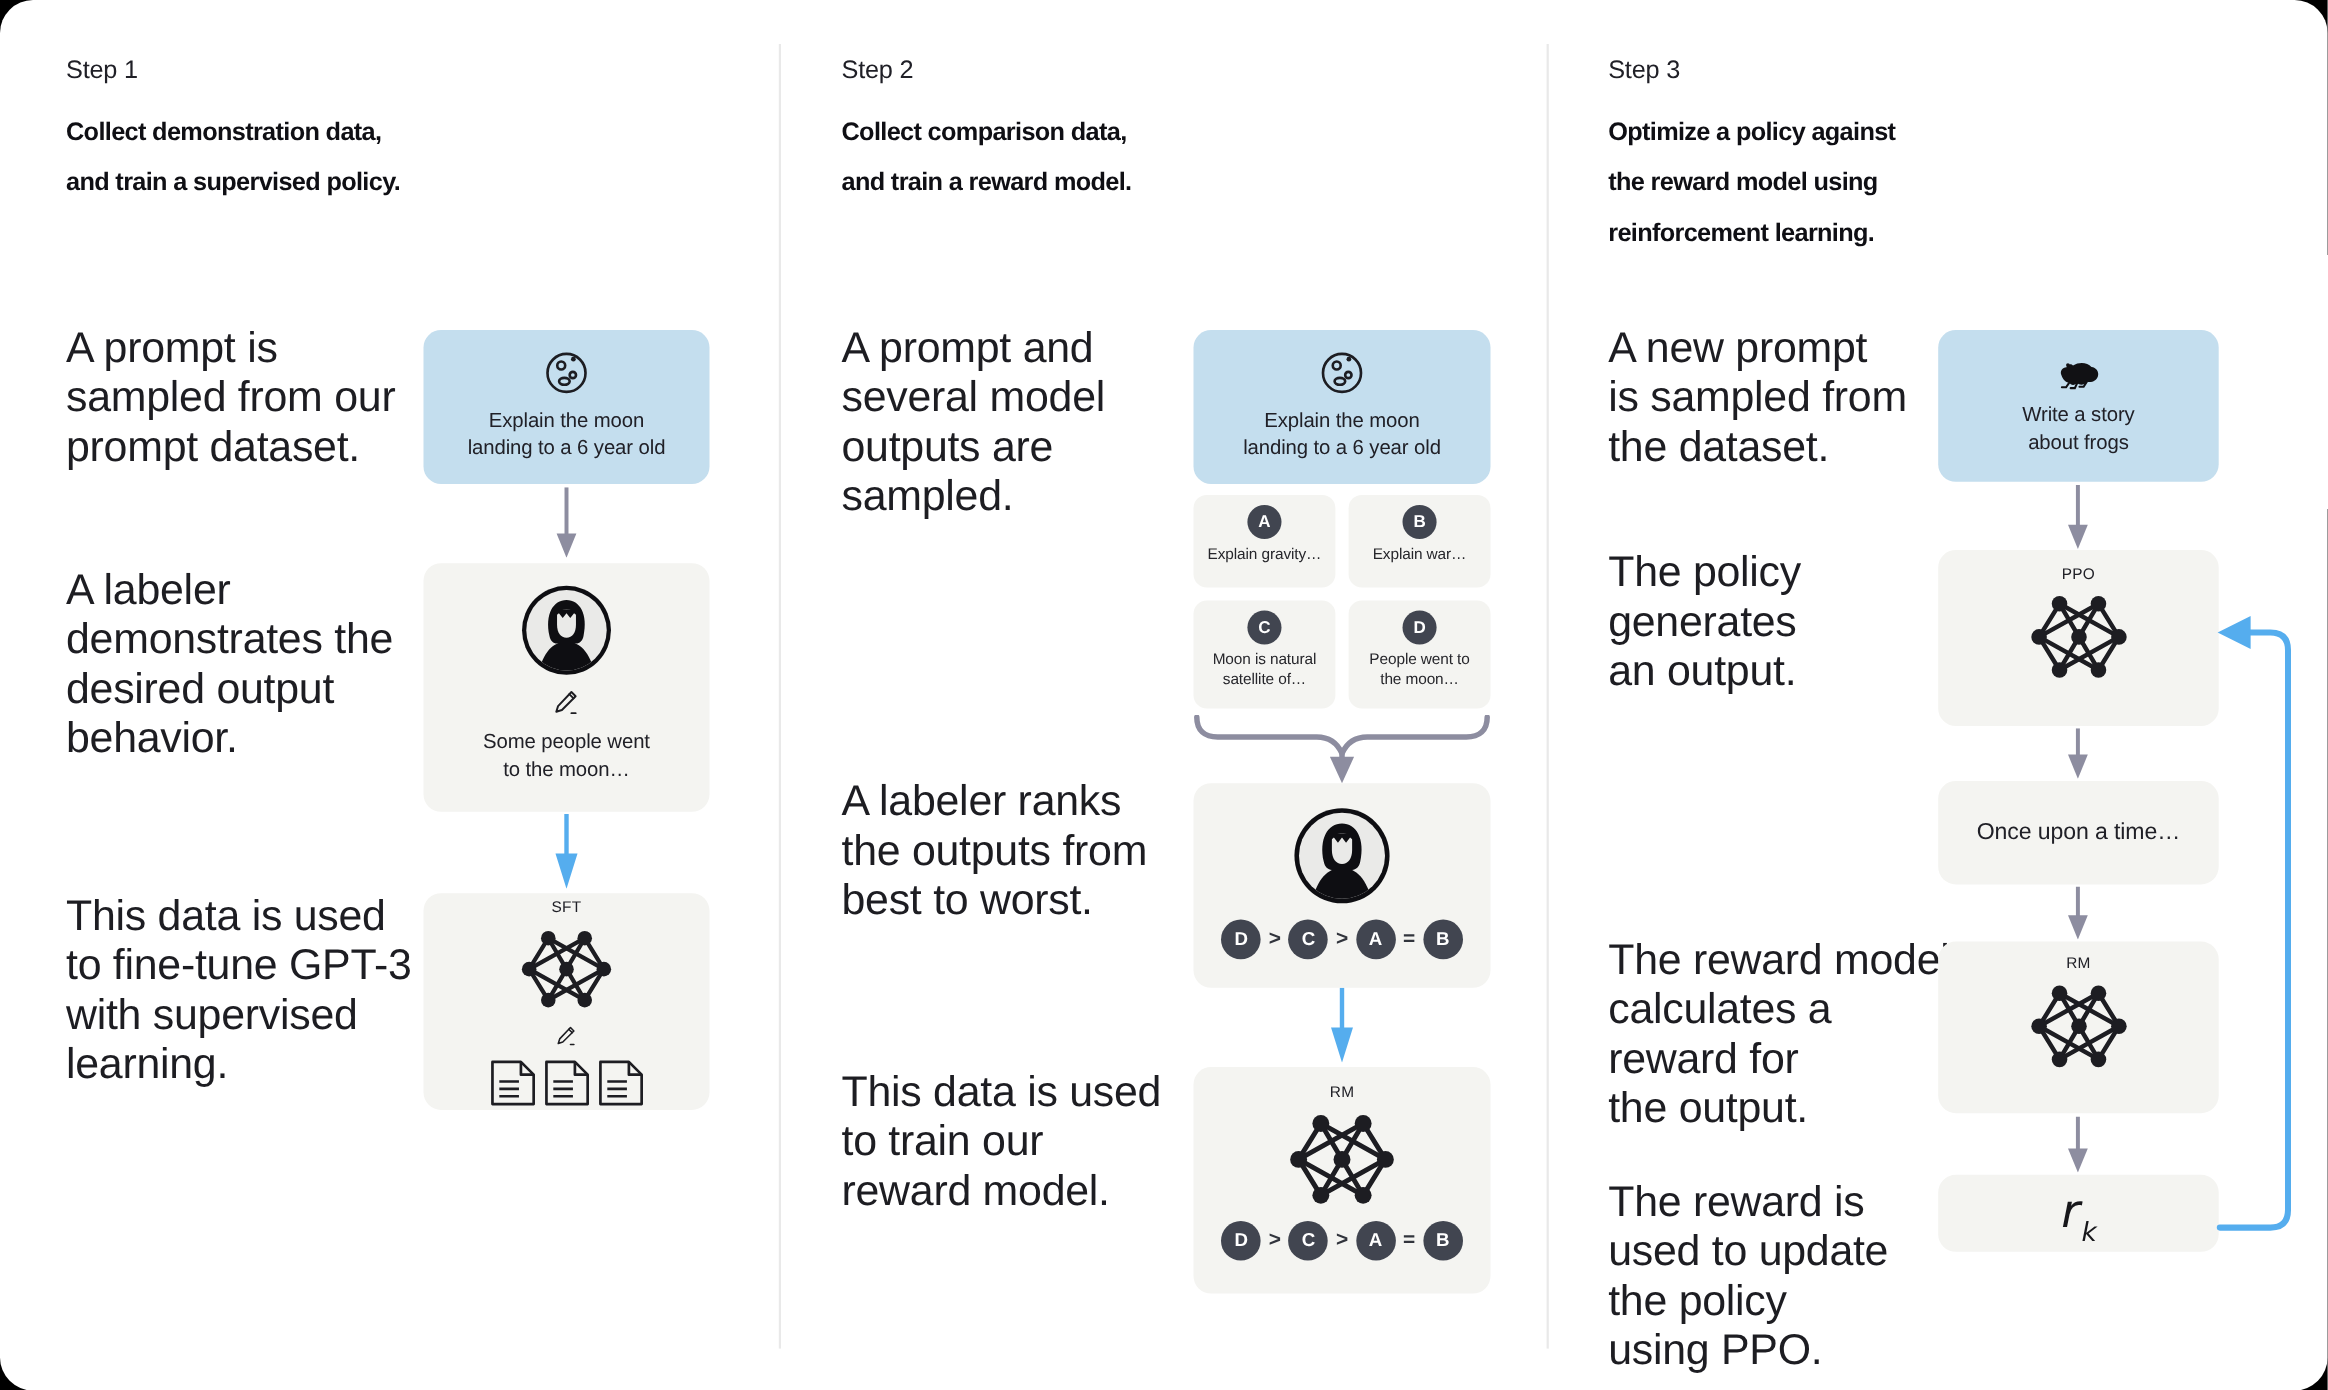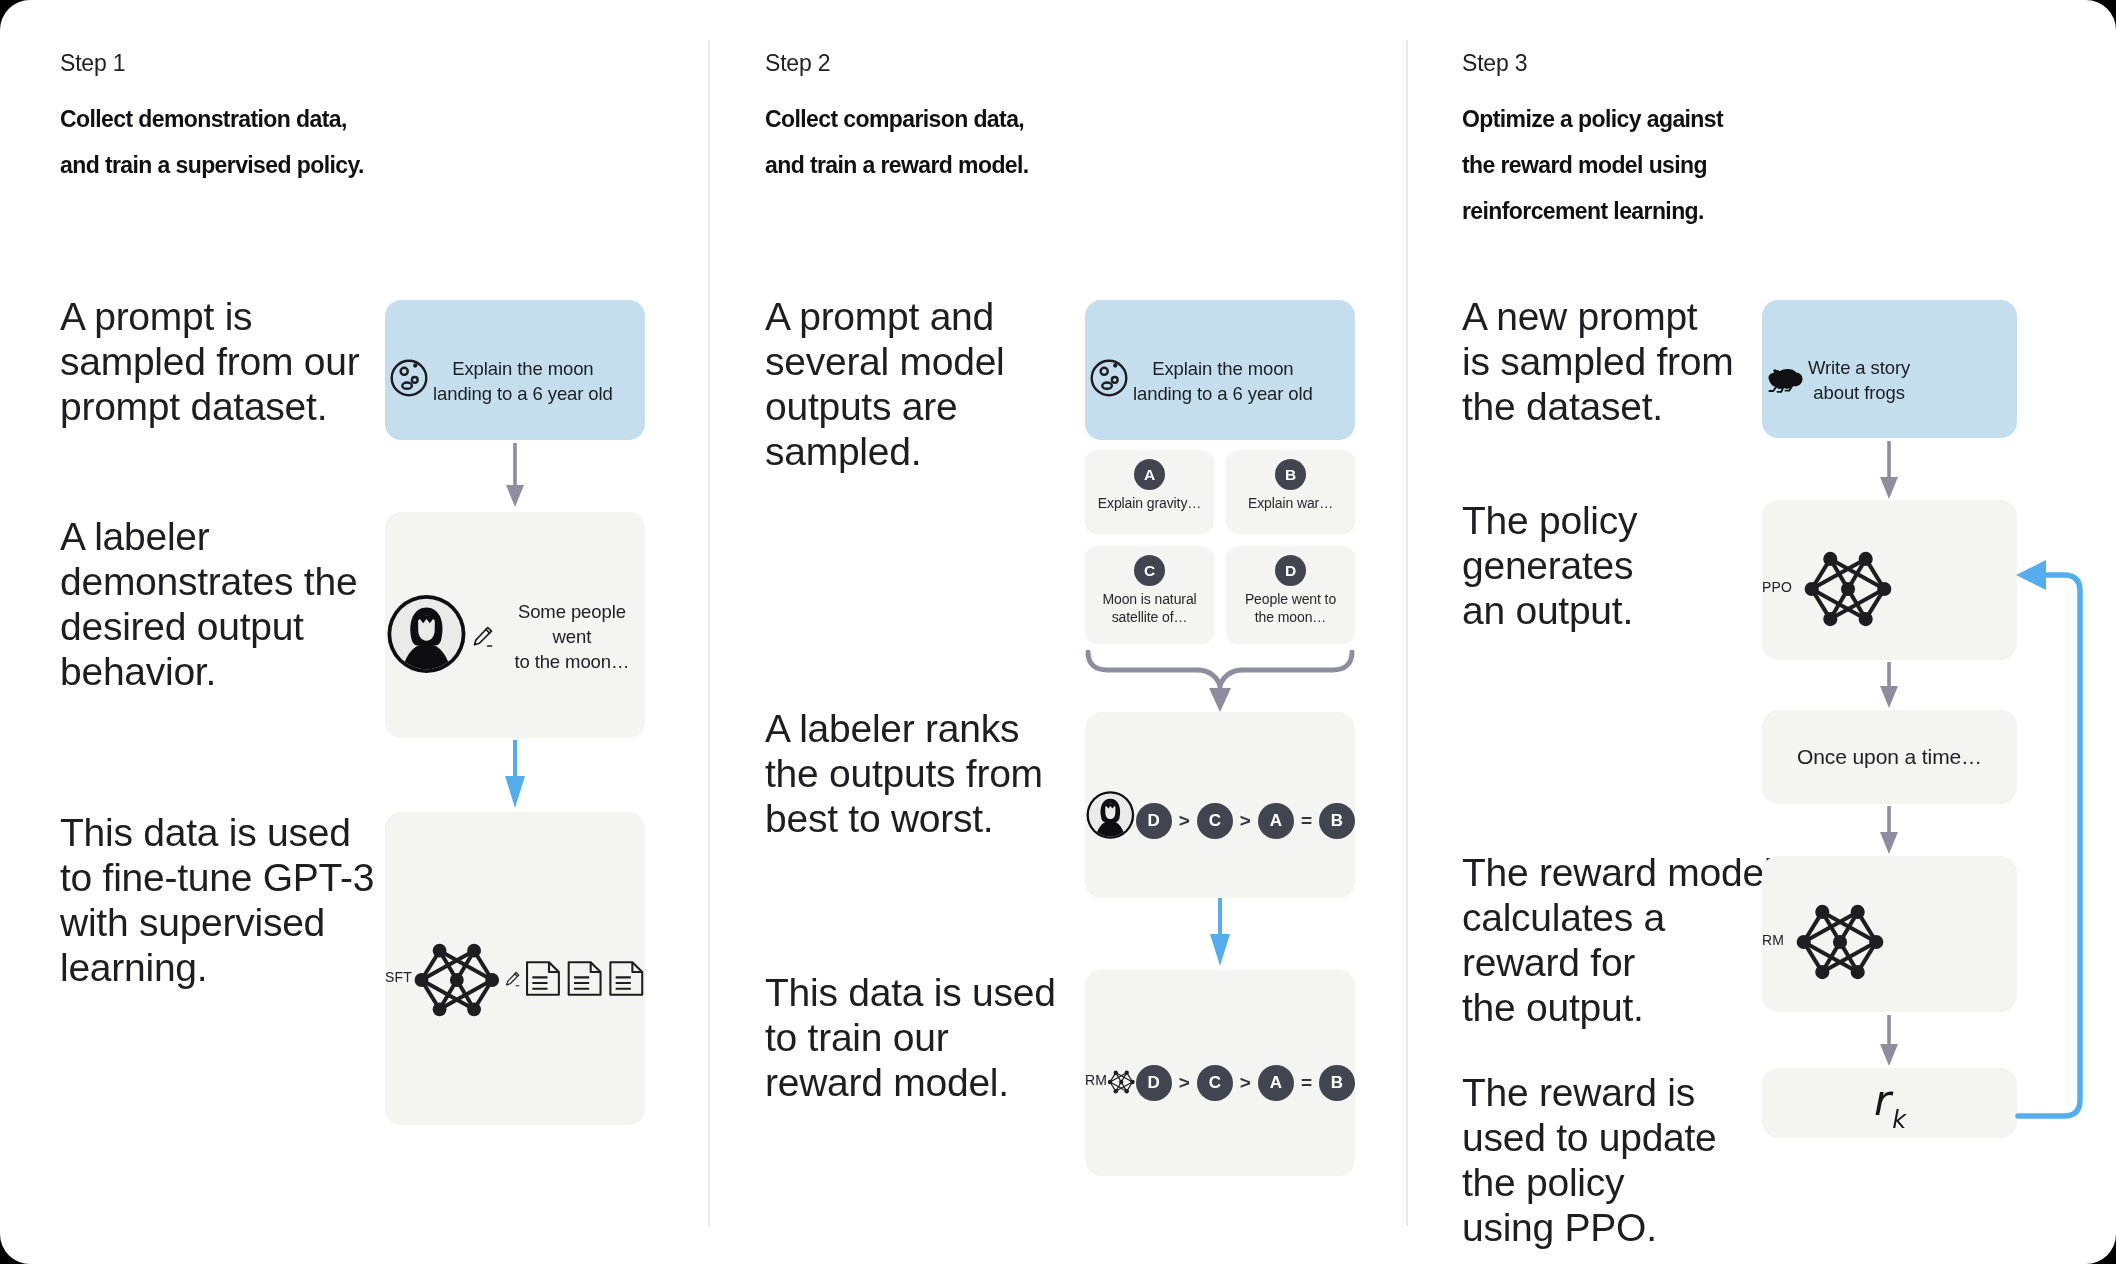--- a/index.html
+++ b/index.html
@@ -24,21 +24,21 @@
   .step-title{
     position:absolute;margin:0;font-size:23px;line-height:46px;font-weight:700;
     color:#0f0f14;letter-spacing:-0.6px;white-space:pre-line;
   }
   .para{
     position:absolute;margin:0;font-size:39px;line-height:45px;font-weight:400;
     color:#1d1d22;letter-spacing:-0.25px;white-space:pre-line;
   }
   .fbox{
     position:absolute;border-radius:16px;
-    display:flex;align-items:center;
+    display:flex;flex-direction:column;align-items:center;
     box-sizing:border-box;
   }
   .bluebox{background:#c4deee;}
   .graybox{background:#f4f4f1;}
   .boxtext{
     font-size:18.5px;line-height:25px;color:#202027;text-align:center;
     white-space:pre-line;letter-spacing:-0.1px;
   }
   .boxlabel{
     font-size:14px;color:#202027;letter-spacing:0.2px;font-weight:500;
@@ -216,21 +216,21 @@
         </svg>
       <div class="boxtext" style="margin-top:5px">Some people went
 to the moon…</div>
     </div>
 
     <svg class="abs" style="left:502px;top:740px" width="26" height="68">
       <line x1="13" y1="0" x2="13" y2="38" stroke="#55adee" stroke-width="4"></line>
       <polygon points="13,68 3,36 23,36" fill="#55adee"></polygon>
     </svg>
 
-    <div class="fbox graybox" style="left:385px;top:812px;width:260px;height:313px;padding-top:16px">
+    <div class="fbox graybox" style="left:385px;top:812px;width:260px;height:197px;padding-top:4px">
       <div class="boxlabel">SFT</div>
       <svg class="icon" style="margin-top:6px" width="122" height="100">
           <use href="#i-net"></use>
         </svg>
       <svg class="icon" style="margin-top:6px" width="30" height="30">
           <use href="#i-pencil"></use>
         </svg>
       <svg class="icon" style="margin-top:4px" width="165" height="57">
           <use href="#i-docs"></use>
         </svg>

